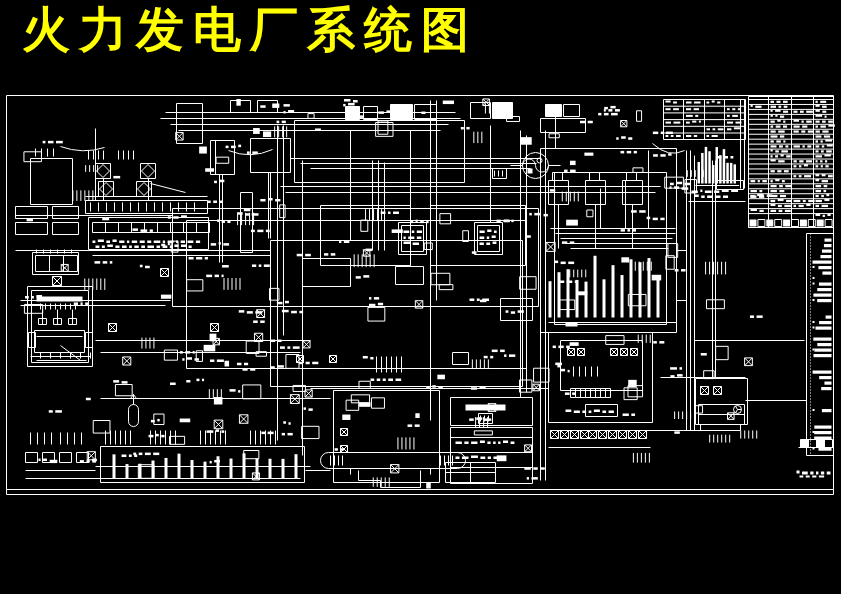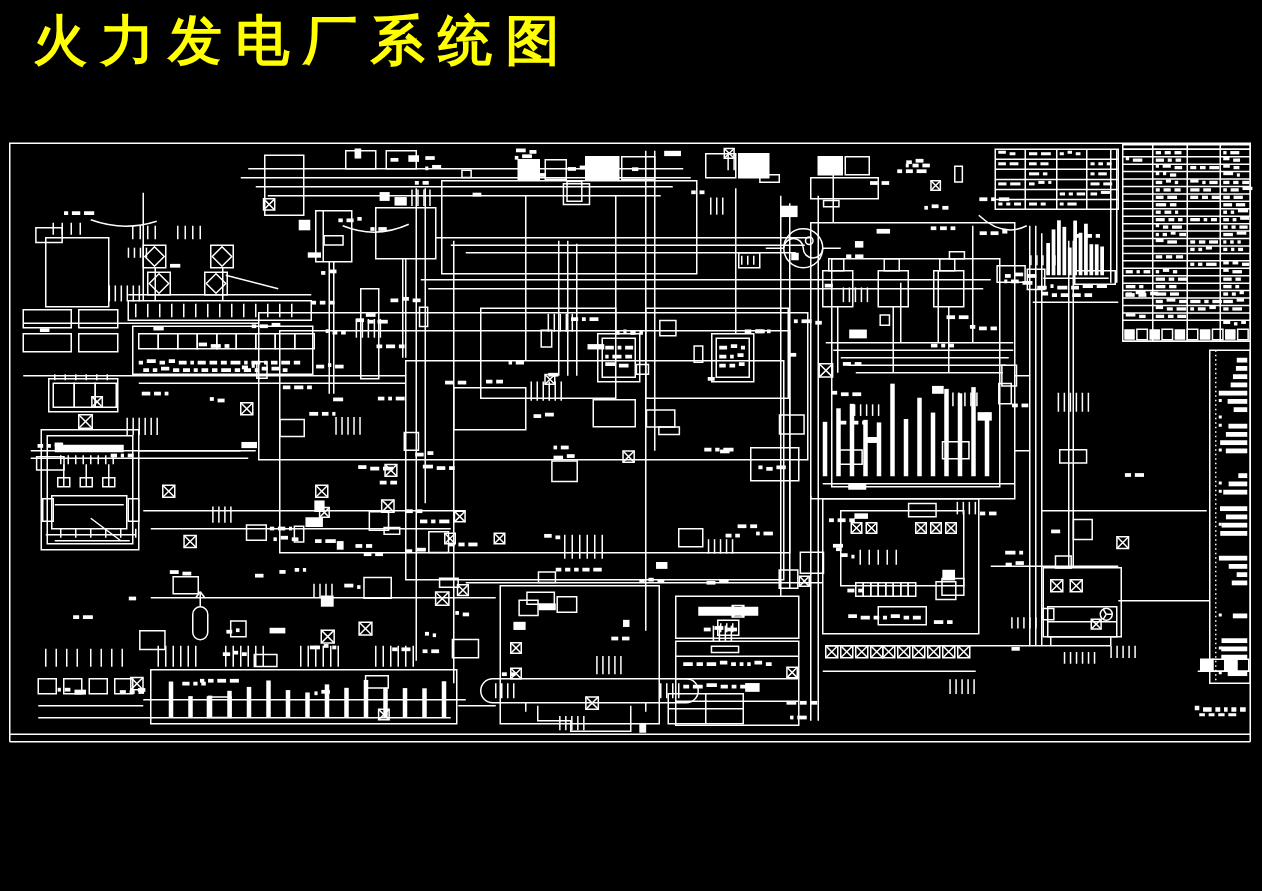--- a/index.html
+++ b/index.html
@@ -1,21 +1,21 @@
 <!DOCTYPE html>
 <html><head>
 <meta charset="utf-8">
 <style>
   html,body{margin:0;padding:0;background:#000;}
   body{width:841px;height:594px;overflow:hidden;position:relative;
        font-family:"DejaVu Sans",sans-serif;}
   .title{
     position:absolute;left:22px;top:4px;width:800px;
-    font-family:Liberation Mono, monospace;
-    font-weight:bold;font-size:36px;line-height:52px;
+    font-family:Liberation Serif, serif;
+    font-weight:bold;font-size:48px;line-height:52px;
     letter-spacing:9px;color:#FFFF00;white-space:nowrap;
   }
   #cad{position:absolute;left:0;top:0;}
   svg *{vector-effect:non-scaling-stroke;}
 </style>
 </head>
 <body style="background: rgb(0, 0, 0);">
 
 <div class="title" style="color: rgb(255, 255, 0);">火力发电厂系统图</div>
 

